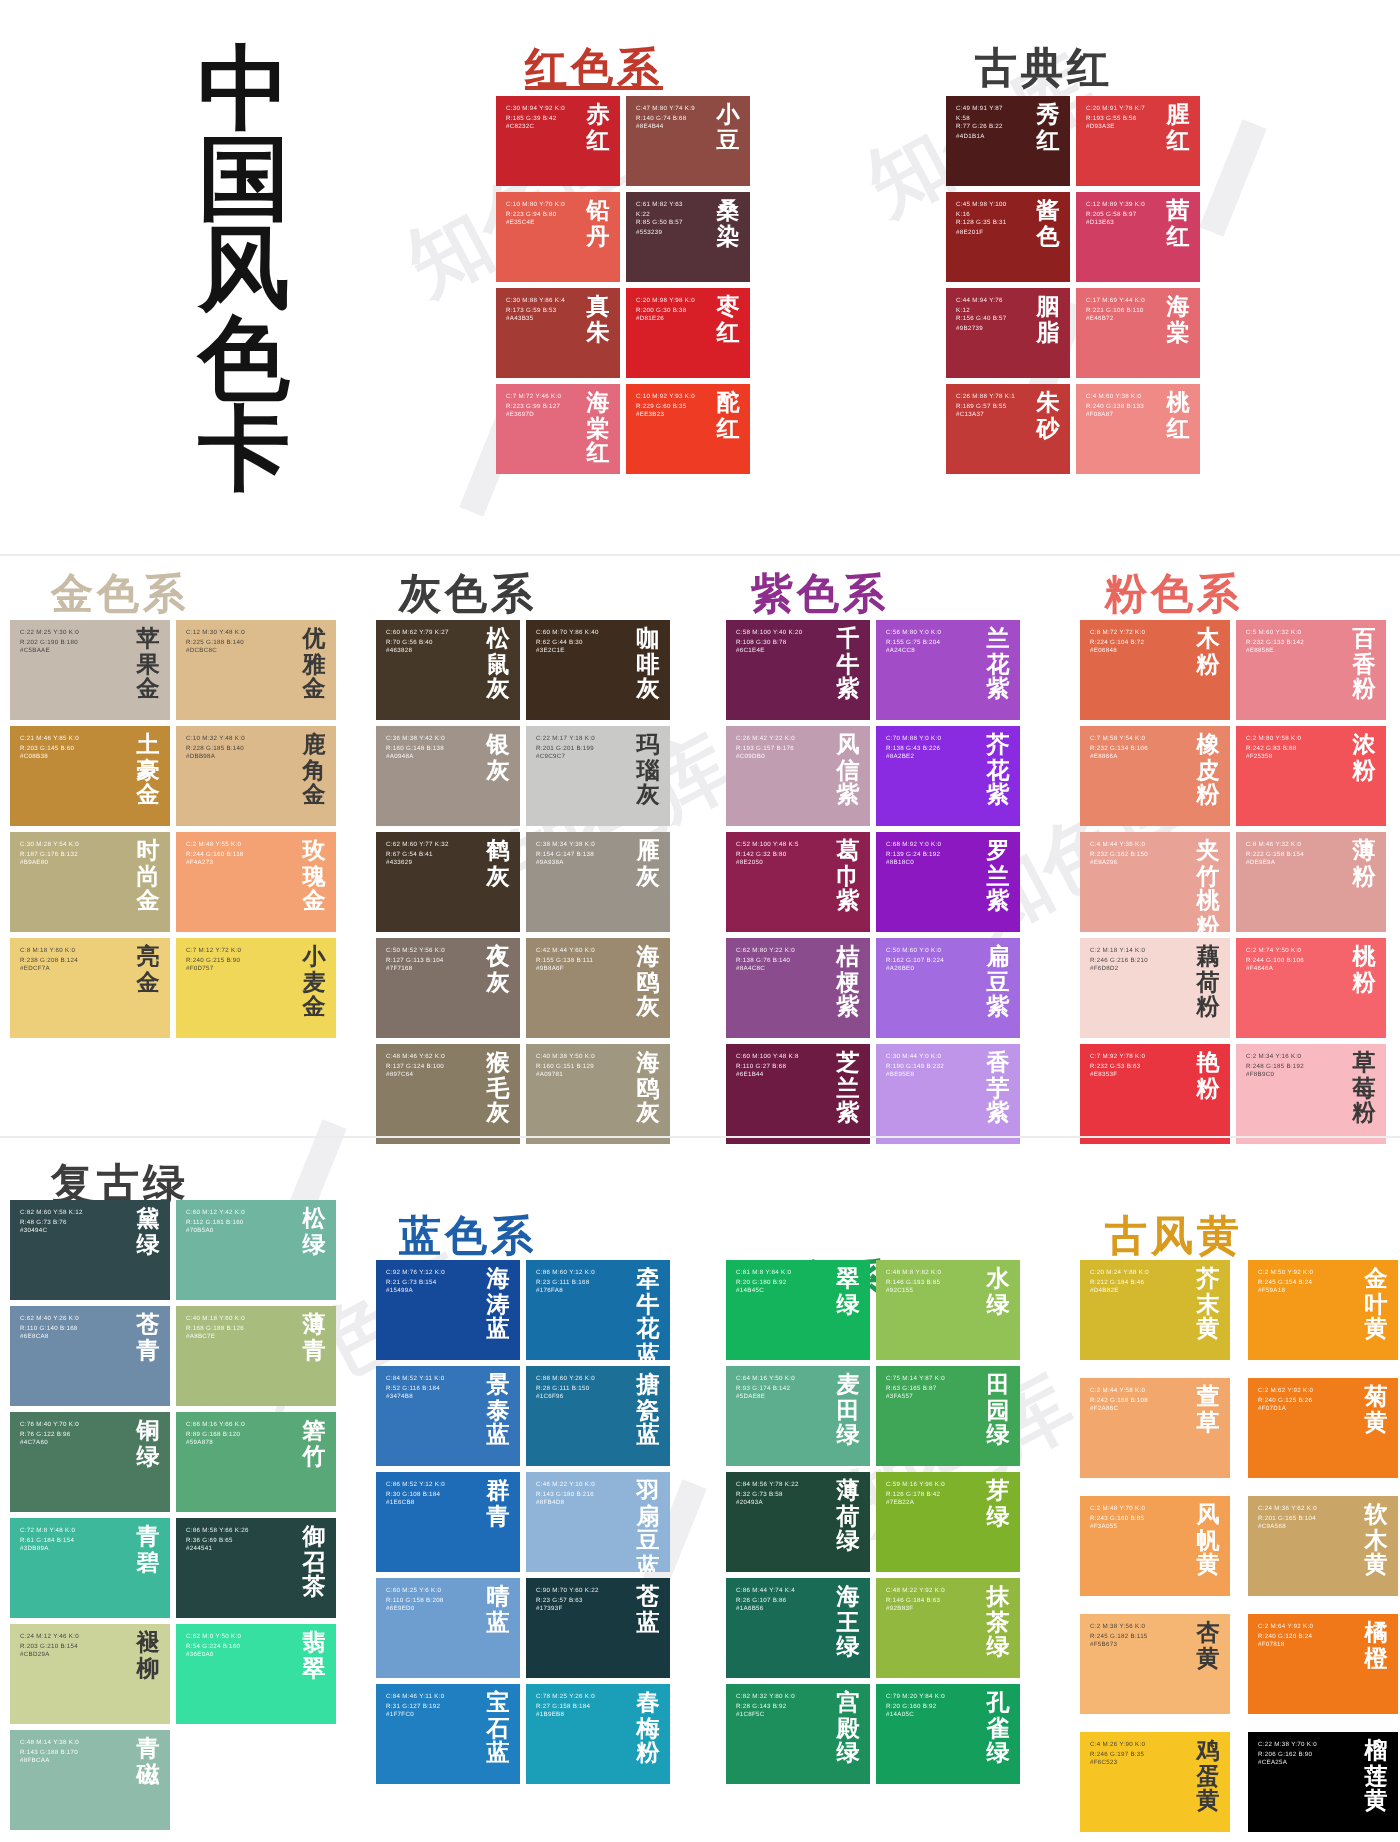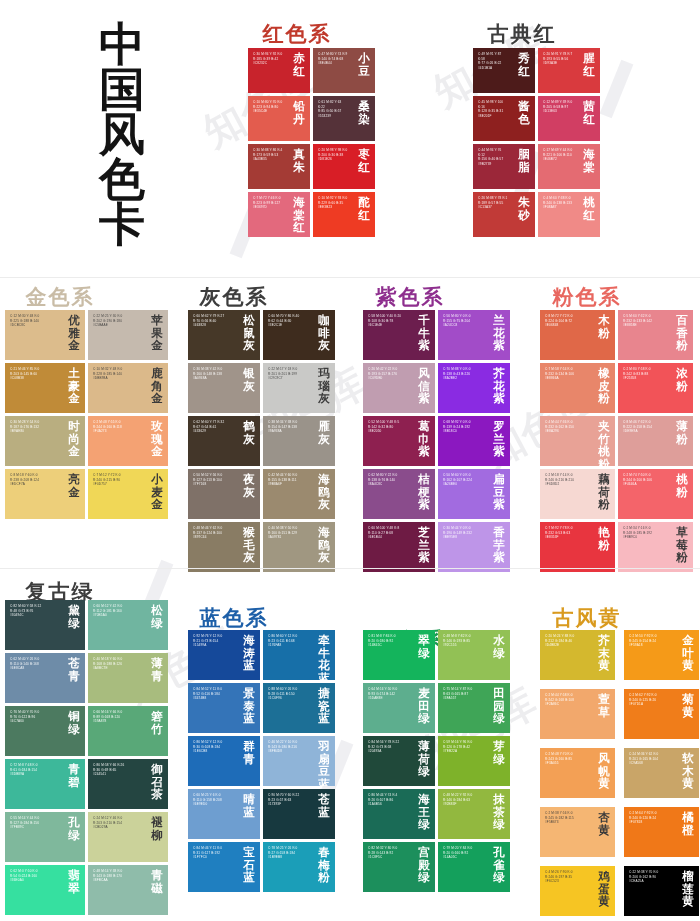--- a/index.html
+++ b/index.html
@@ -91,21 +91,21 @@
   <div class="wm2" style="left:330px;top:740px;"></div>
 
   <div class="title-block">
     <div class="title-char">中</div>
     <div class="title-char">国</div>
     <div class="title-char">风</div>
     <div class="title-char">色</div>
     <div class="title-char">卡</div>
   </div>
 
-  <div class="sec-head" id="h-red" style="left: 297px; top: 20px; transform: translateX(-50%); color: rgb(192, 57, 43);">红色系</div>
+  <div class="sec-head" id="h-red" style="left: 297px; top: 20px; transform: translateX(-50%); color: rgb(192, 57, 43); text-decoration: underline;">红色系</div>
   <div class="sec-head" id="h-classic-red" style="left: 522px; top: 20px; transform: translateX(-50%); color: rgb(61, 61, 61);">古典红</div>
   <div class="sec-head" id="h-gold" style="left: 60px; top: 283px; transform: translateX(-50%); color: rgb(201, 188, 166);">金色系</div>
   <div class="sec-head" id="h-gray" style="left: 234px; top: 283px; transform: translateX(-50%); color: rgb(61, 61, 61);">灰色系</div>
   <div class="sec-head" id="h-purple" style="left: 410px; top: 283px; transform: translateX(-50%); color: rgb(142, 47, 142);">紫色系</div>
   <div class="sec-head" id="h-pink" style="left: 587px; top: 283px; transform: translateX(-50%); color: rgb(232, 103, 95);">粉色系</div>
   <div class="sec-head" id="h-retro-green" style="left: 60px; top: 578px; transform: translateX(-50%); color: rgb(61, 61, 61);">复古绿</div>
   <div class="sec-head" id="h-blue" style="left: 234px; top: 604px; transform: translateX(-50%); color: rgb(29, 95, 168);">蓝色系</div>
   <div class="sec-head" id="h-green" style="left: 410px; top: 604px; transform: translateX(-50%); color: rgb(30, 153, 82); margin-top: 22px;">绿色系</div>
   <div class="sec-head" id="h-yellow" style="left: 587px; top: 604px; transform: translateX(-50%); color: rgb(217, 154, 30);">古风黄</div>
 
@@ -203,31 +203,31 @@
         <div class="sw-name">朱砂</div>
       </div>
       <div class="sw light" style="background: rgb(240, 138, 135);">
         <div class="sw-info">C:4   M:60  Y:38  K:0
 R:240 G:138 B:133
 #F08A87</div>
         <div class="sw-name">桃红</div>
       </div>
     </div>
   <div class="grid" id="g-gold" style="left: 5px; top: 310px; grid-template-columns: repeat(2, 80px); grid-auto-rows: 50px; gap: 3px;">
+      <div class="sw dark" style="background: rgb(197, 186, 174);">
+        <div class="sw-info">C:22  M:25  Y:30  K:0
+R:202 G:190 B:180
+#C5BAAE</div>
+        <div class="sw-name">苹果金</div>
+      </div>
       <div class="sw dark" style="background: rgb(220, 188, 140);">
         <div class="sw-info">C:12  M:30  Y:48  K:0
 R:225 G:188 B:140
 #DCBC8C</div>
         <div class="sw-name">优雅金</div>
-      </div>
-      <div class="sw dark" style="background: rgb(197, 186, 174);">
-        <div class="sw-info">C:22  M:25  Y:30  K:0
-R:202 G:190 B:180
-#C5BAAE</div>
-        <div class="sw-name">苹果金</div>
       </div>
       <div class="sw light" style="background: rgb(192, 139, 56);">
         <div class="sw-info">C:21  M:46  Y:85  K:0
 R:203 G:145 B:60
 #C08B38</div>
         <div class="sw-name">土豪金</div>
       </div>
       <div class="sw dark" style="background: rgb(219, 185, 138);">
         <div class="sw-info">C:10  M:32  Y:48  K:0
 R:228 G:185 B:140
@@ -487,26 +487,20 @@
 R:61  G:184 B:154
 #3DB89A</div>
         <div class="sw-name">青碧</div>
       </div>
       <div class="sw light" style="background: rgb(36, 69, 65);">
         <div class="sw-info">C:86  M:58  Y:66  K:26
 R:36  G:69  B:65
 #244541</div>
         <div class="sw-name">御召茶</div>
       </div>
-      <div class="sw light" style="background: rgb(127, 184, 156);">
-        <div class="sw-info">C:55  M:14  Y:44  K:0
-R:127 G:184 B:156
-#7FB89C</div>
-        <div class="sw-name">孔绿</div>
-      </div>
       <div class="sw dark" style="background: rgb(203, 210, 154);">
         <div class="sw-info">C:24  M:12  Y:46  K:0
 R:203 G:210 B:154
 #CBD29A</div>
         <div class="sw-name">褪柳</div>
       </div>
       <div class="sw light" style="background: rgb(54, 224, 160);">
         <div class="sw-info">C:62  M:0   Y:50  K:0
 R:54  G:224 B:160
 #36E0A0</div>

